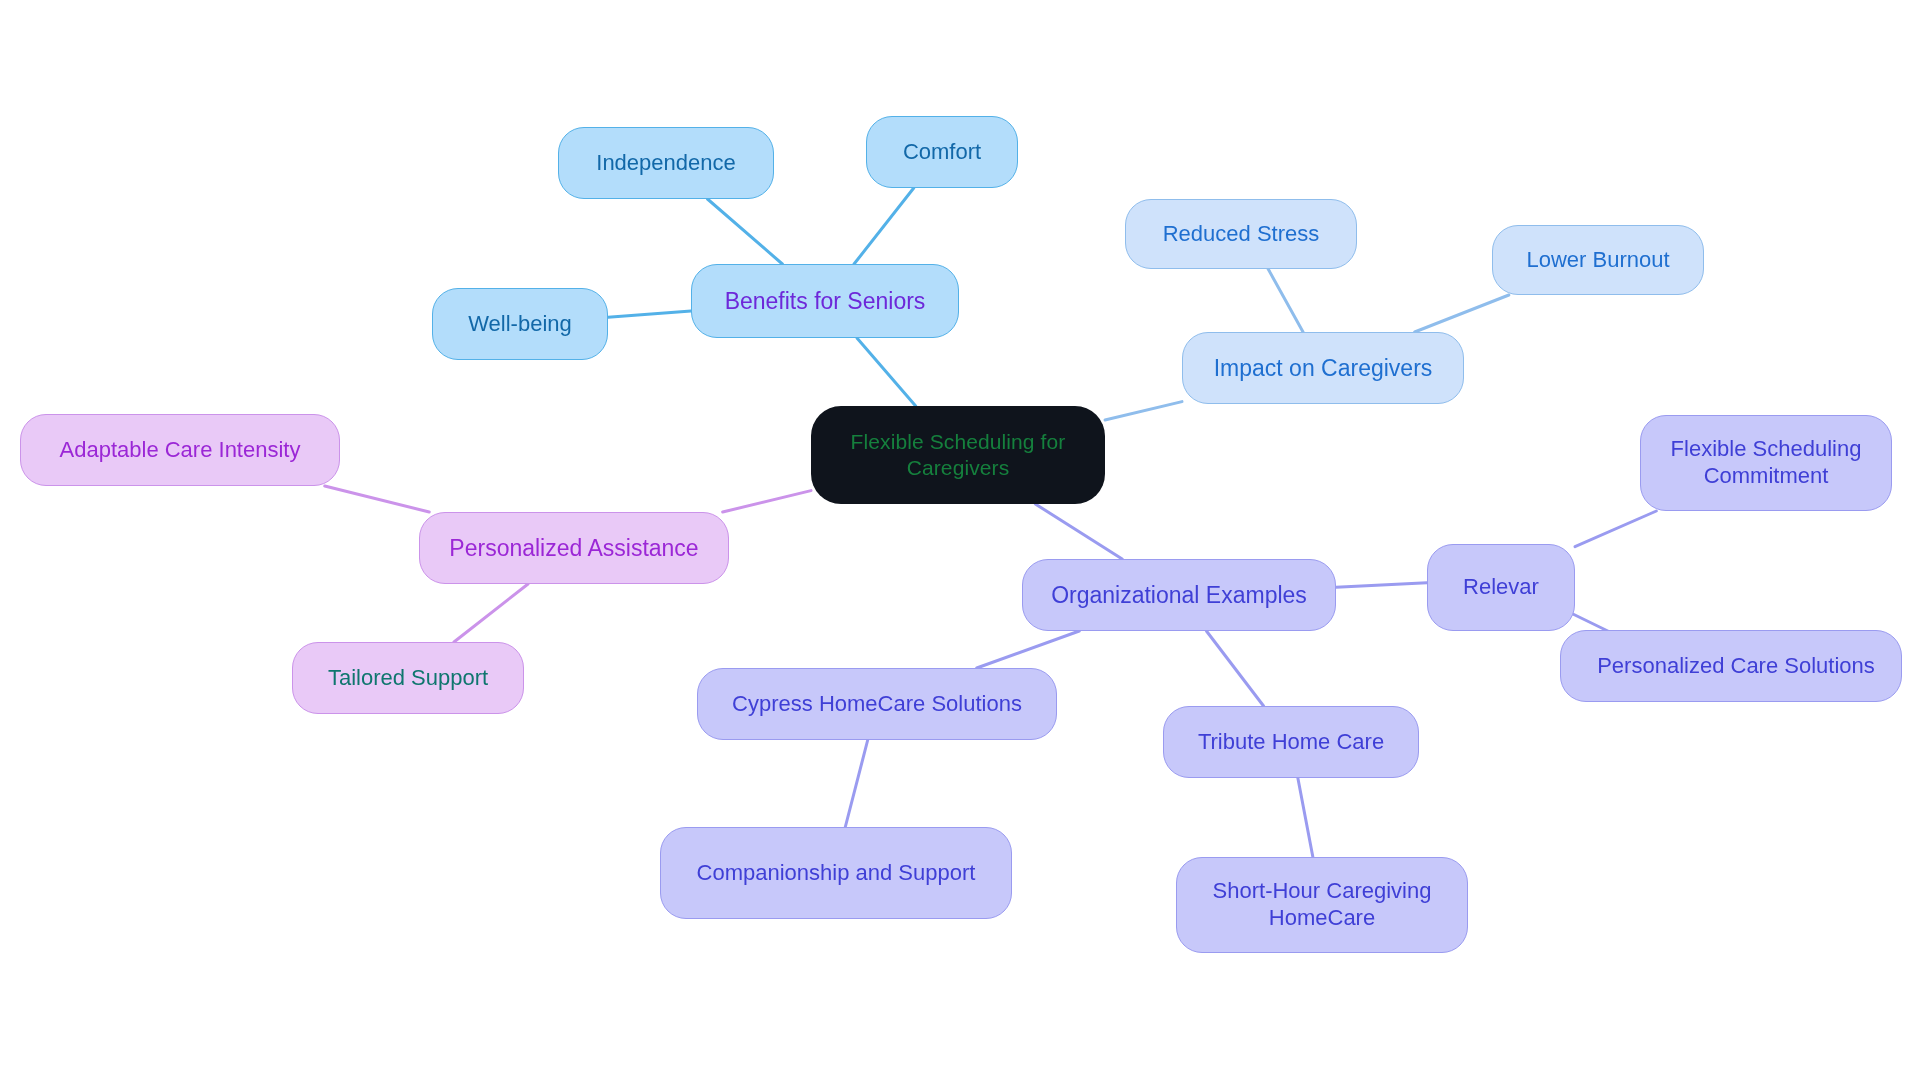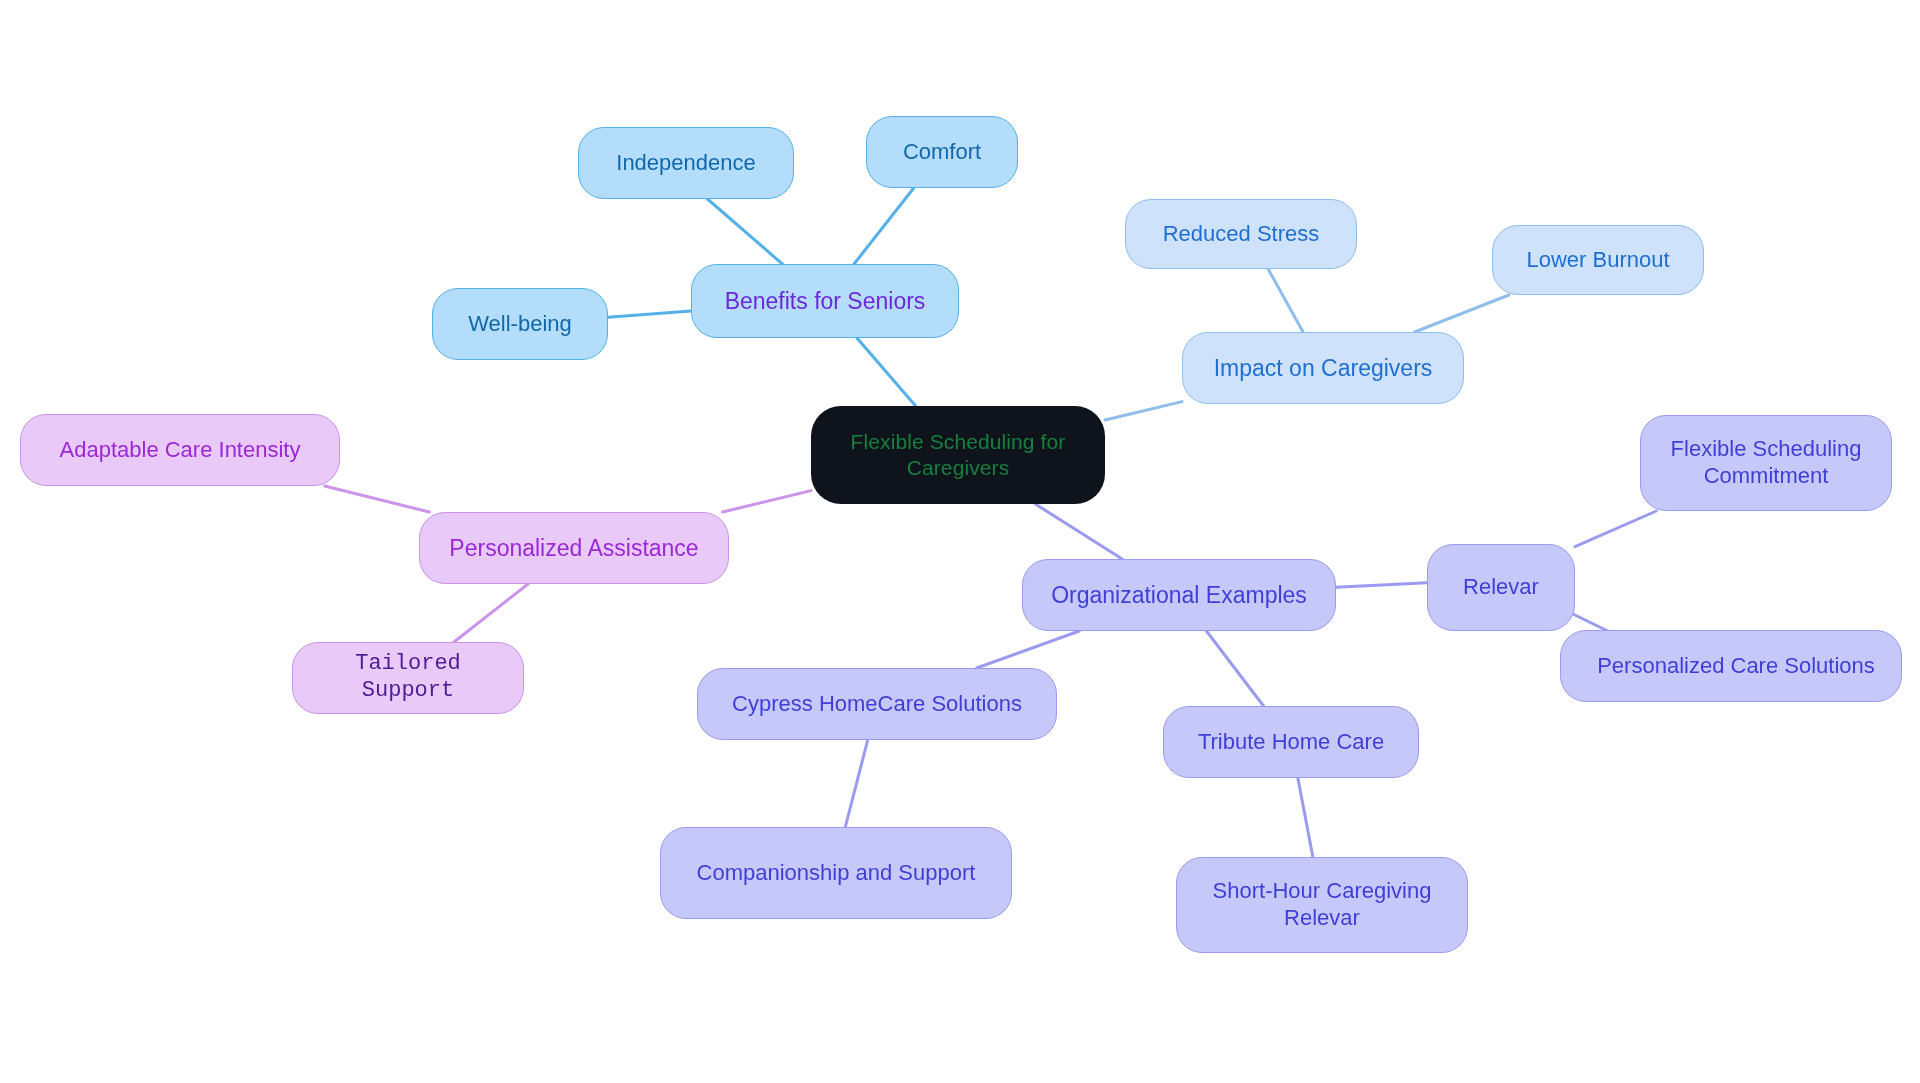--- a/index.html
+++ b/index.html
@@ -68,33 +68,33 @@
       <line x1="1206.4285714285713" y1="631" x2="1263.5714285714287" y2="706" stroke="#9a9bf0" stroke-width="3" stroke-linecap="round"></line>
       <line x1="1297.846625766871" y1="778" x2="1312.8711656441717" y2="857" stroke="#9a9bf0" stroke-width="3" stroke-linecap="round"></line>
       <line x1="1336" y1="587.1987577639752" x2="1427" y2="582.6770186335403" stroke="#9a9bf0" stroke-width="3" stroke-linecap="round"></line>
       <line x1="1575" y1="546.6075471698114" x2="1656.344827586207" y2="511" stroke="#9a9bf0" stroke-width="3" stroke-linecap="round"></line>
       <line x1="1572.875" y1="614" x2="1657.0714285714287" y2="655" stroke="#9a9bf0" stroke-width="3" stroke-linecap="round"></line>
     </svg>
   <div id="nodes-layer">
       <div class="node root" style="left: 811px; top: 406px; width: 294px; height: 98px; background: rgb(15, 20, 28); color: #15803d; border-color: transparent;"><span>Flexible Scheduling for
 Caregivers</span></div>
       <div class="node level1" style="left: 691px; top: 264px; width: 268px; height: 74px; background: rgb(179, 221, 251); color: #6d28d9; border-color: rgb(83, 177, 232);"><span>Benefits for Seniors</span></div>
-      <div class="node level2" style="left: 578px; top: 127px; width: 216px; height: 72px; background: rgb(179, 221, 251); color: rgb(18, 104, 168); border-color: rgb(83, 177, 232);"><span>Independence</span></div>
+      <div class="node level2" style="left: 558px; top: 127px; width: 216px; height: 72px; background: rgb(179, 221, 251); color: rgb(18, 104, 168); border-color: rgb(83, 177, 232);"><span>Independence</span></div>
       <div class="node level2" style="left: 866px; top: 116px; width: 152px; height: 72px; background: rgb(179, 221, 251); color: rgb(18, 104, 168); border-color: rgb(83, 177, 232);"><span>Comfort</span></div>
       <div class="node level2" style="left: 432px; top: 288px; width: 176px; height: 72px; background: rgb(179, 221, 251); color: rgb(18, 104, 168); border-color: rgb(83, 177, 232);"><span>Well-being</span></div>
       <div class="node level1" style="left: 1182px; top: 332px; width: 282px; height: 72px; background: rgb(207, 226, 251); color: rgb(31, 111, 208); border-color: rgb(143, 189, 236);"><span>Impact on Caregivers</span></div>
       <div class="node level2" style="left: 1125px; top: 185px; width: 232px; height: 70px; background: rgb(207, 226, 251); color: rgb(31, 111, 208); border-color: rgb(143, 189, 236); margin-top: 14px;"><span>Reduced Stress</span></div>
       <div class="node level2" style="left: 1492px; top: 225px; width: 212px; height: 70px; background: rgb(207, 226, 251); color: rgb(31, 111, 208); border-color: rgb(143, 189, 236);"><span>Lower Burnout</span></div>
       <div class="node level1" style="left: 419px; top: 512px; width: 310px; height: 72px; background: rgb(233, 201, 247); color: rgb(155, 39, 214); border-color: rgb(203, 147, 234);"><span>Personalized Assistance</span></div>
       <div class="node level2" style="left: 20px; top: 414px; width: 320px; height: 72px; background: rgb(233, 201, 247); color: rgb(155, 39, 214); border-color: rgb(203, 147, 234);"><span>Adaptable Care Intensity</span></div>
-      <div class="node level2" style="left: 292px; top: 642px; width: 232px; height: 72px; background: rgb(233, 201, 247); color: #4c1d95; border-color: rgb(203, 147, 234); font-family: Liberation Mono, monospace;"><span>Tailored Support</span></div>
+      <div class="node level2" style="left: 292px; top: 642px; width: 232px; height: 72px; background: rgb(233, 201, 247); color: #0f766e; border-color: rgb(203, 147, 234);"><span>Tailored Support</span></div>
       <div class="node level1" style="left: 1022px; top: 559px; width: 314px; height: 72px; background: rgb(199, 200, 250); color: rgb(63, 63, 214); border-color: rgb(154, 155, 240);"><span>Organizational Examples</span></div>
       <div class="node level2" style="left: 697px; top: 668px; width: 360px; height: 72px; background: rgb(199, 200, 250); color: rgb(63, 63, 214); border-color: rgb(154, 155, 240);"><span>Cypress HomeCare Solutions</span></div>
       <div class="node level2" style="left: 660px; top: 827px; width: 352px; height: 92px; background: rgb(199, 200, 250); color: rgb(63, 63, 214); border-color: rgb(154, 155, 240);"><span>Companionship and Support</span></div>
       <div class="node level2" style="left: 1163px; top: 706px; width: 256px; height: 72px; background: rgb(199, 200, 250); color: rgb(63, 63, 214); border-color: rgb(154, 155, 240);"><span>Tribute Home Care</span></div>
       <div class="node level2" style="left: 1176px; top: 857px; width: 292px; height: 96px; background: rgb(199, 200, 250); color: rgb(63, 63, 214); border-color: rgb(154, 155, 240);"><span>Short-Hour Caregiving
-Relevar</span></div>
+HomeCare</span></div>
       <div class="node level2" style="left: 1427px; top: 544px; width: 148px; height: 87px; background: rgb(199, 200, 250); color: rgb(63, 63, 214); border-color: rgb(154, 155, 240);"><span>Relevar</span></div>
       <div class="node level2" style="left: 1640px; top: 415px; width: 252px; height: 96px; background: rgb(199, 200, 250); color: rgb(63, 63, 214); border-color: rgb(154, 155, 240);"><span>Flexible Scheduling
 Commitment</span></div>
       <div class="node level2" style="left: 1560px; top: 630px; width: 342px; height: 72px; background: rgb(199, 200, 250); color: rgb(63, 63, 214); border-color: rgb(154, 155, 240); padding-left: 20px;"><span>Personalized Care Solutions</span></div>
     </div>
 </div>
 
 </body></html>

